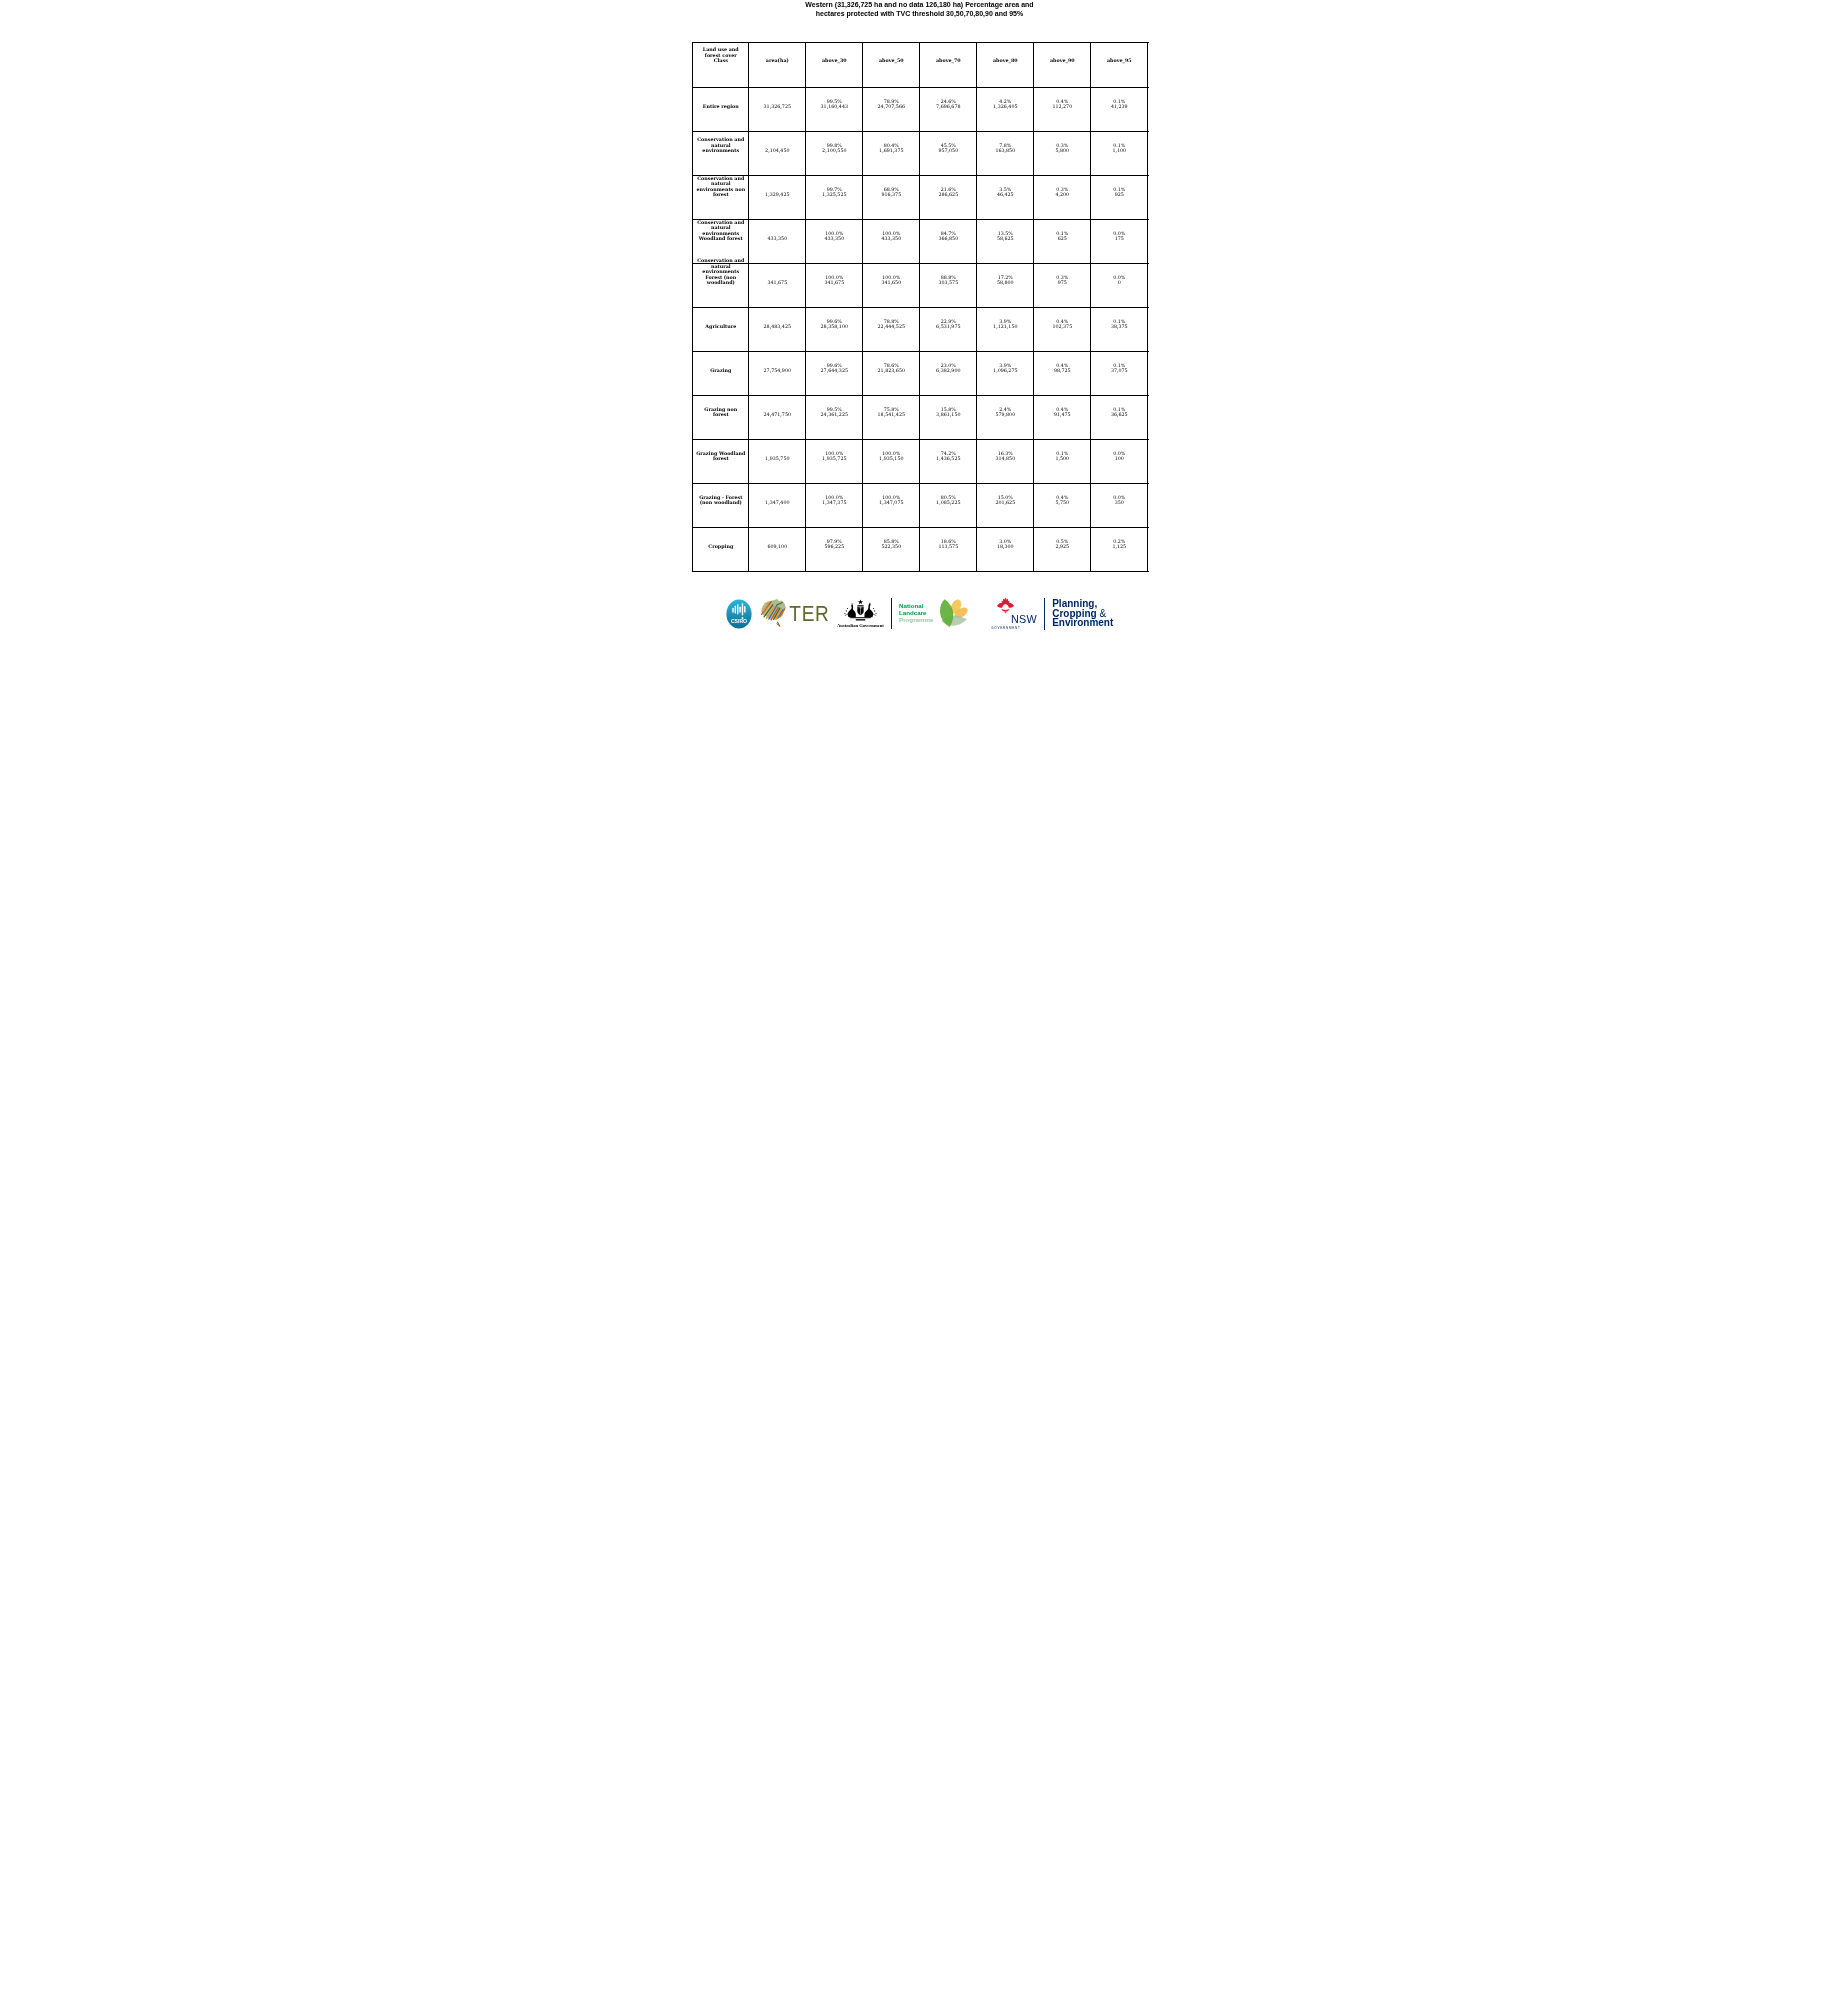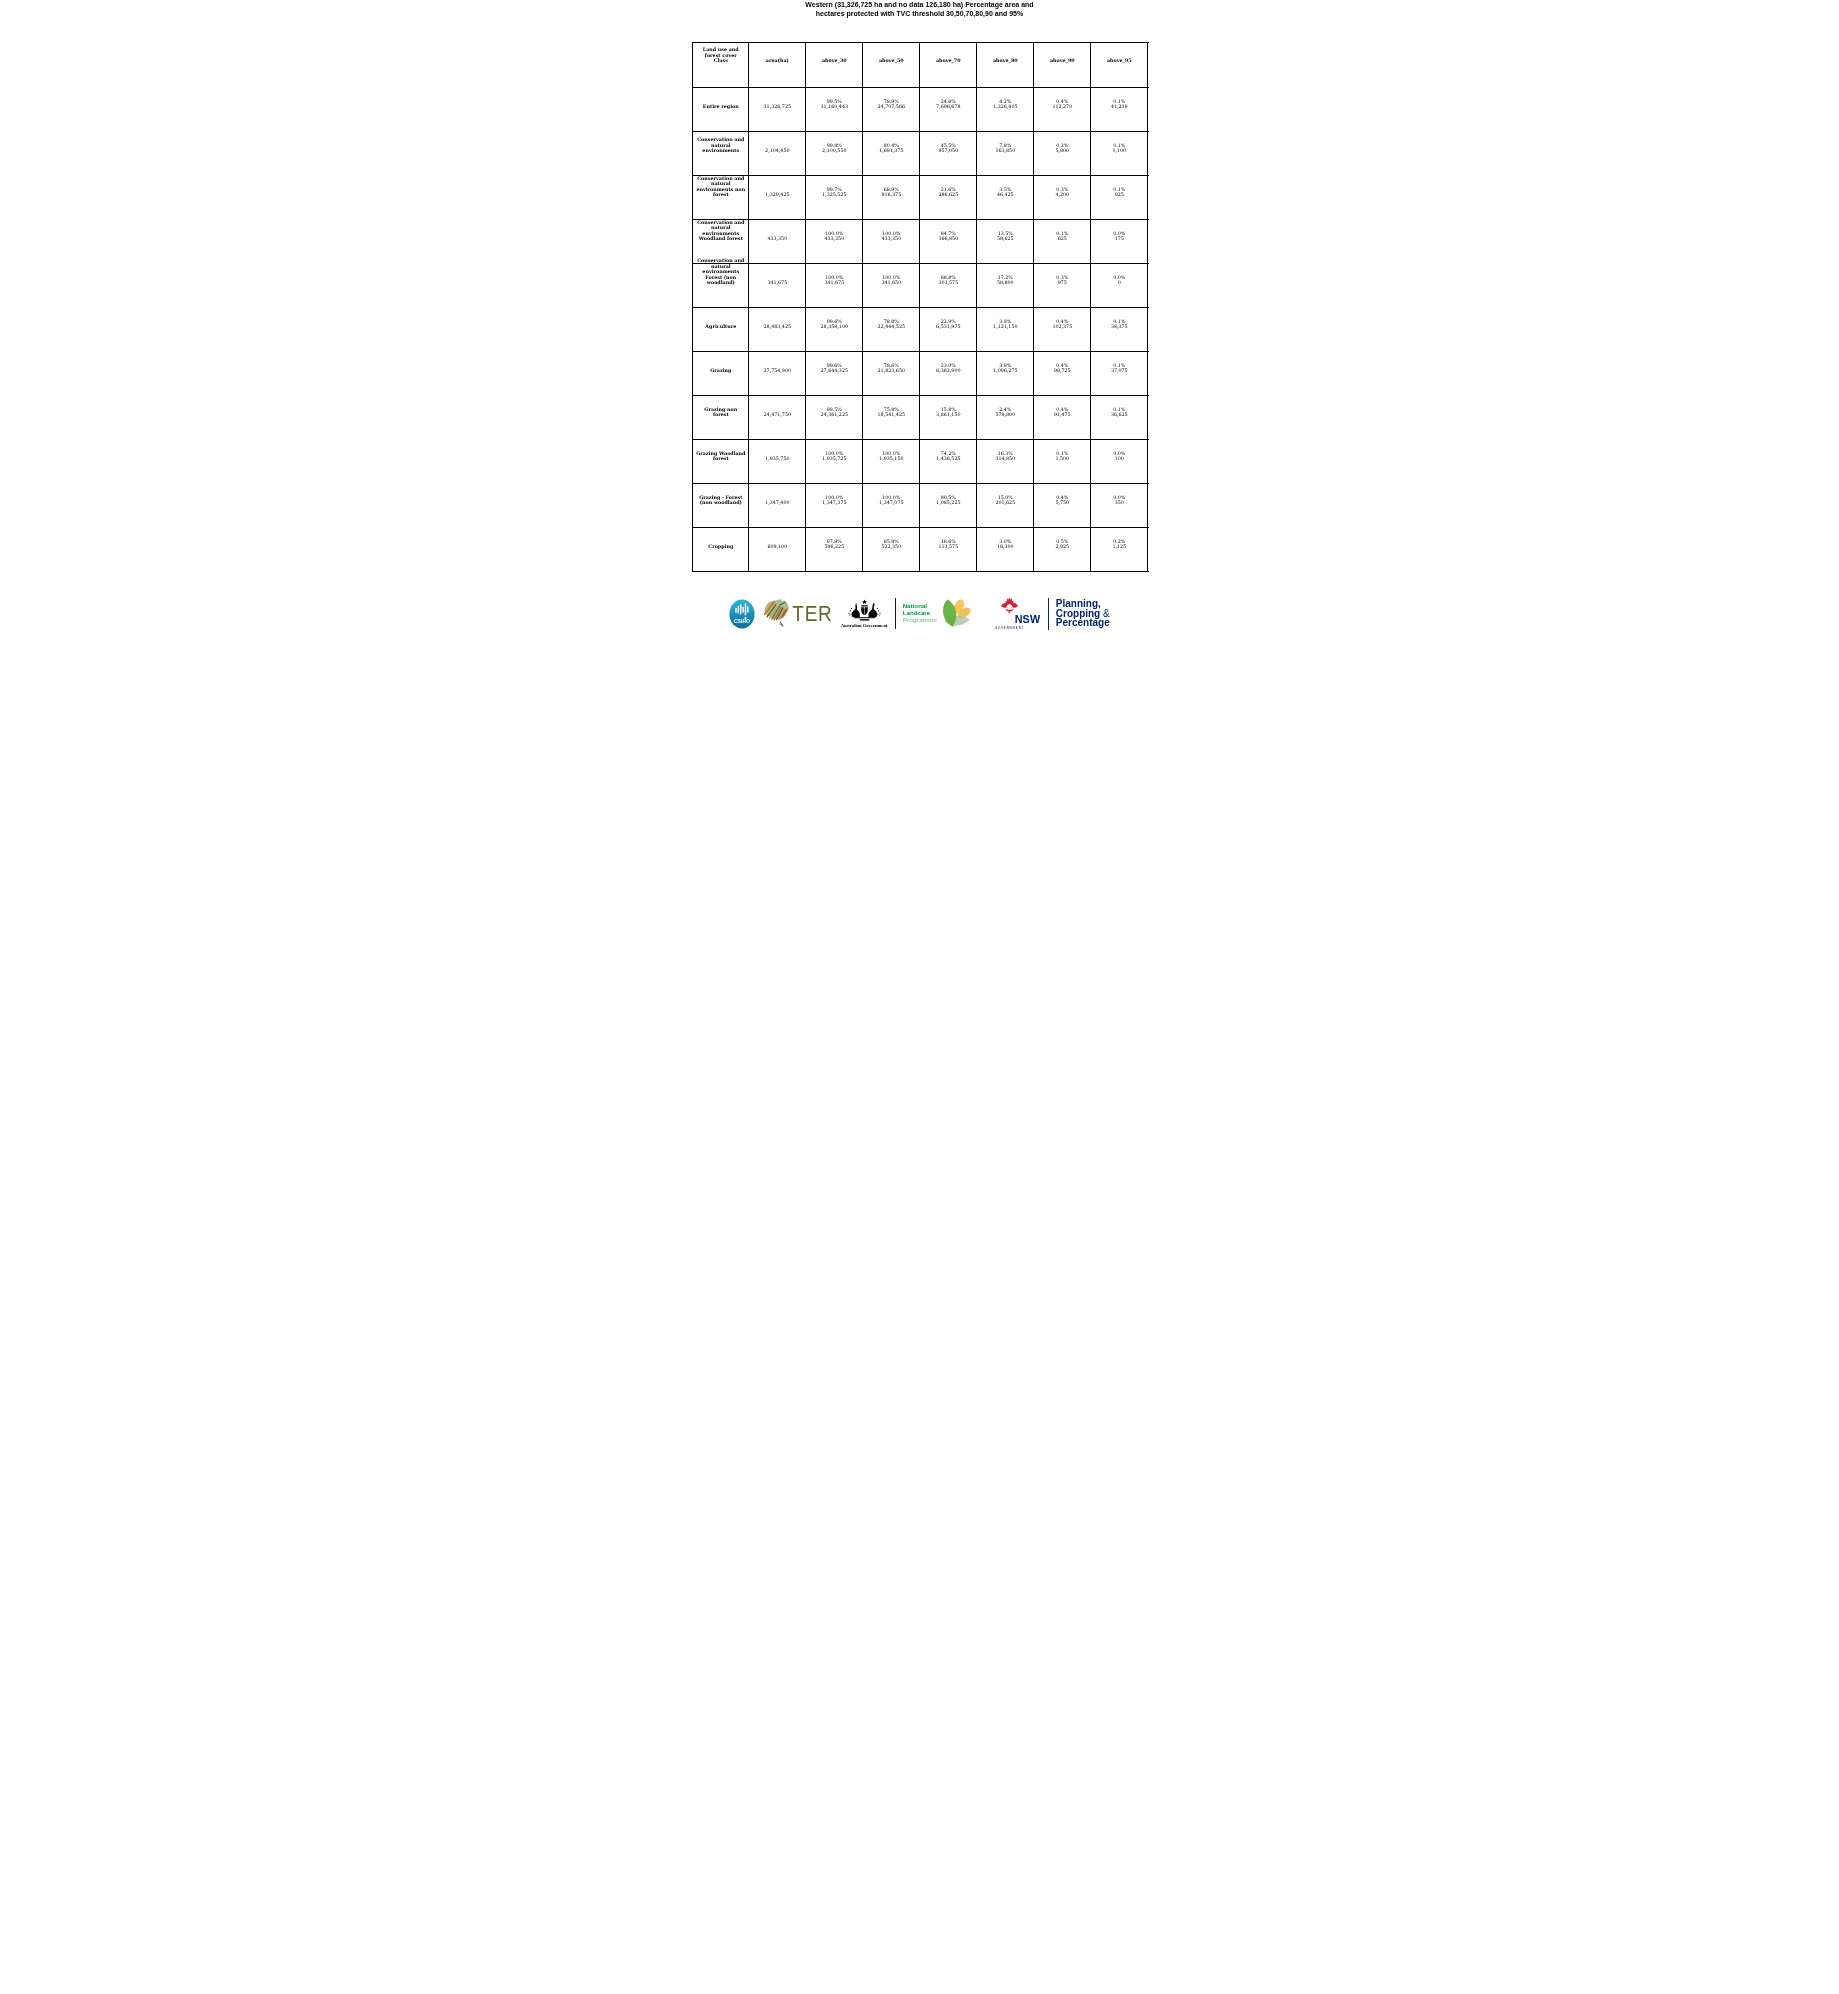--- a/index.html
+++ b/index.html
@@ -32,21 +32,21 @@
          display:flex;align-items:center;justify-content:center;gap:7.2px;
          font-family:"Liberation Sans",sans-serif;}
   .logo-item{display:flex;align-items:center;}
   .ausgov{display:flex;flex-direction:column;align-items:center;gap:1.2px;}
   .ausgov-label{font-family:"Liberation Serif",serif;font-weight:700;font-size:4.6px;color:#000;}
   .landcare{display:flex;align-items:center;gap:2.4px;}
   .landcare-text{font-weight:700;font-size:6.2px;line-height:6.8px;}
   .lc-green{color:#009a44;}
   .lc-light{color:#8fc9a4;}
   .nsw{display:flex;flex-direction:column;align-items:center;}
-  .nsw-word{color:#002664;font-weight:700;font-size:10.8px;line-height:10.8px;letter-spacing:0.2px;margin-left:36px;}
+  .nsw-word{color:#002664;font-weight:400;font-size:10.8px;line-height:10.8px;letter-spacing:0.2px;margin-left:36px;}
   .nsw-gov{color:#002664;font-size:3px;letter-spacing:0.8px;margin-top:0.8px;}
   .vdiv-black{width:0.8px;height:31px;background:#151515;}
   .vdiv-navy{width:1px;height:32px;background:#002664;}
   .planning{color:#002664;font-weight:700;font-size:10px;line-height:9.6px;text-align:left;}
   .planning .amp{font-weight:400;}
   .csiro-word{font-weight:700;}
 </style>
 </head>
 <body>
 
@@ -758,18 +758,18 @@
       </svg>
       <div class="nsw-word">NSW</div>
       <div class="nsw-gov">GOVERNMENT</div>
     </div>
 
     <div class="vdiv-navy"></div>
 
     <div class="planning">
       <div>Planning,</div>
       <div><span>Cropping</span>&nbsp;<span class="amp">&amp;</span></div>
-      <div>Percentage</div>
+      <div>Environment</div>
     </div>
 
   </div>
 </div>
 
 
 </body></html>

